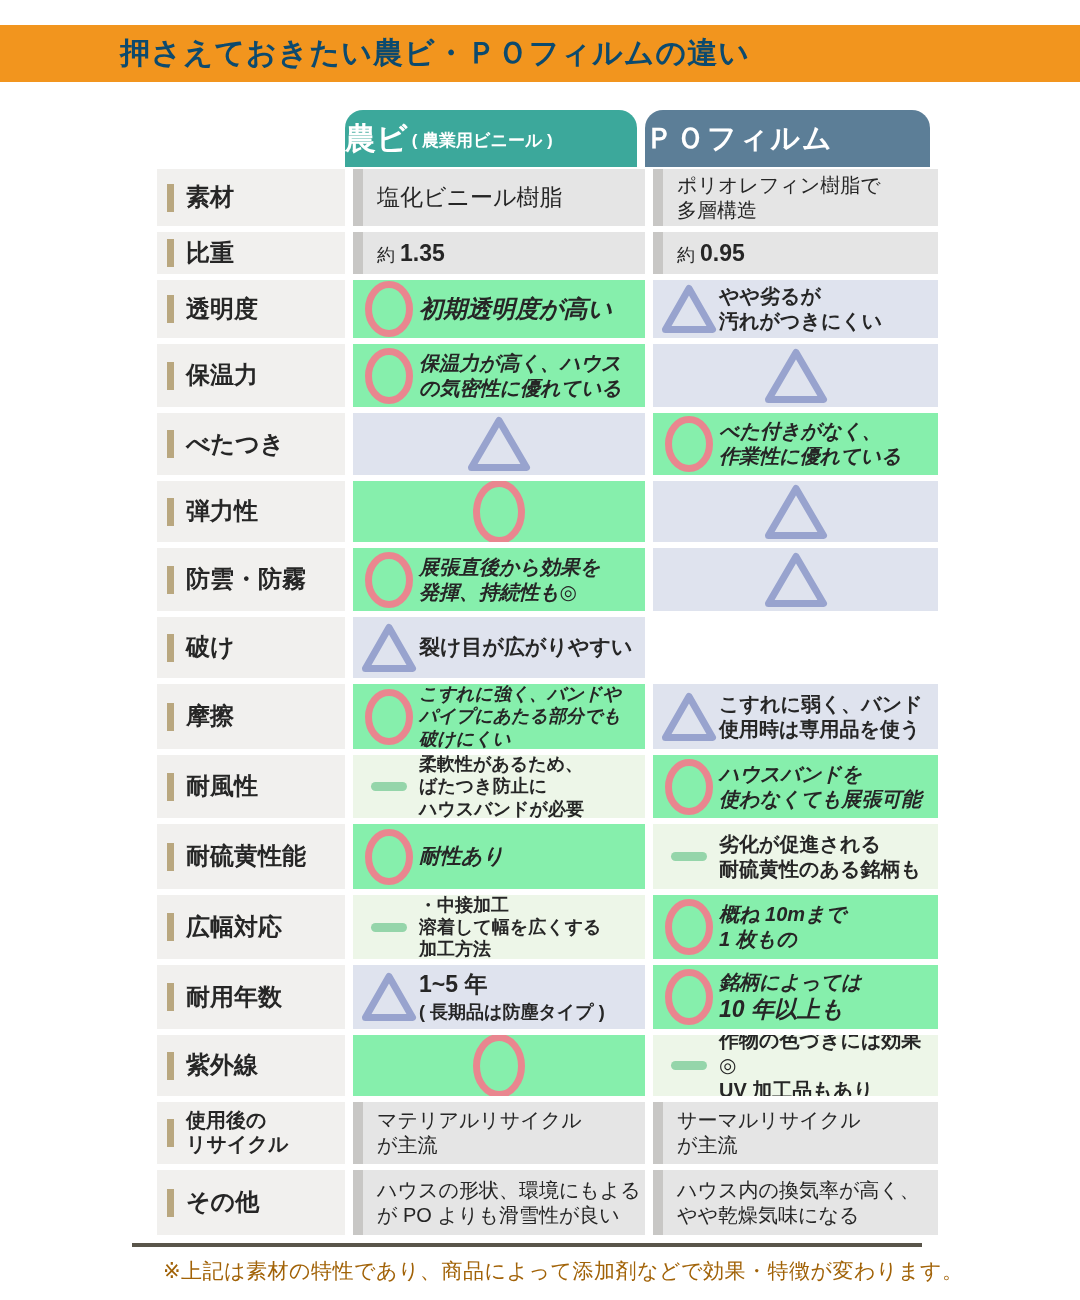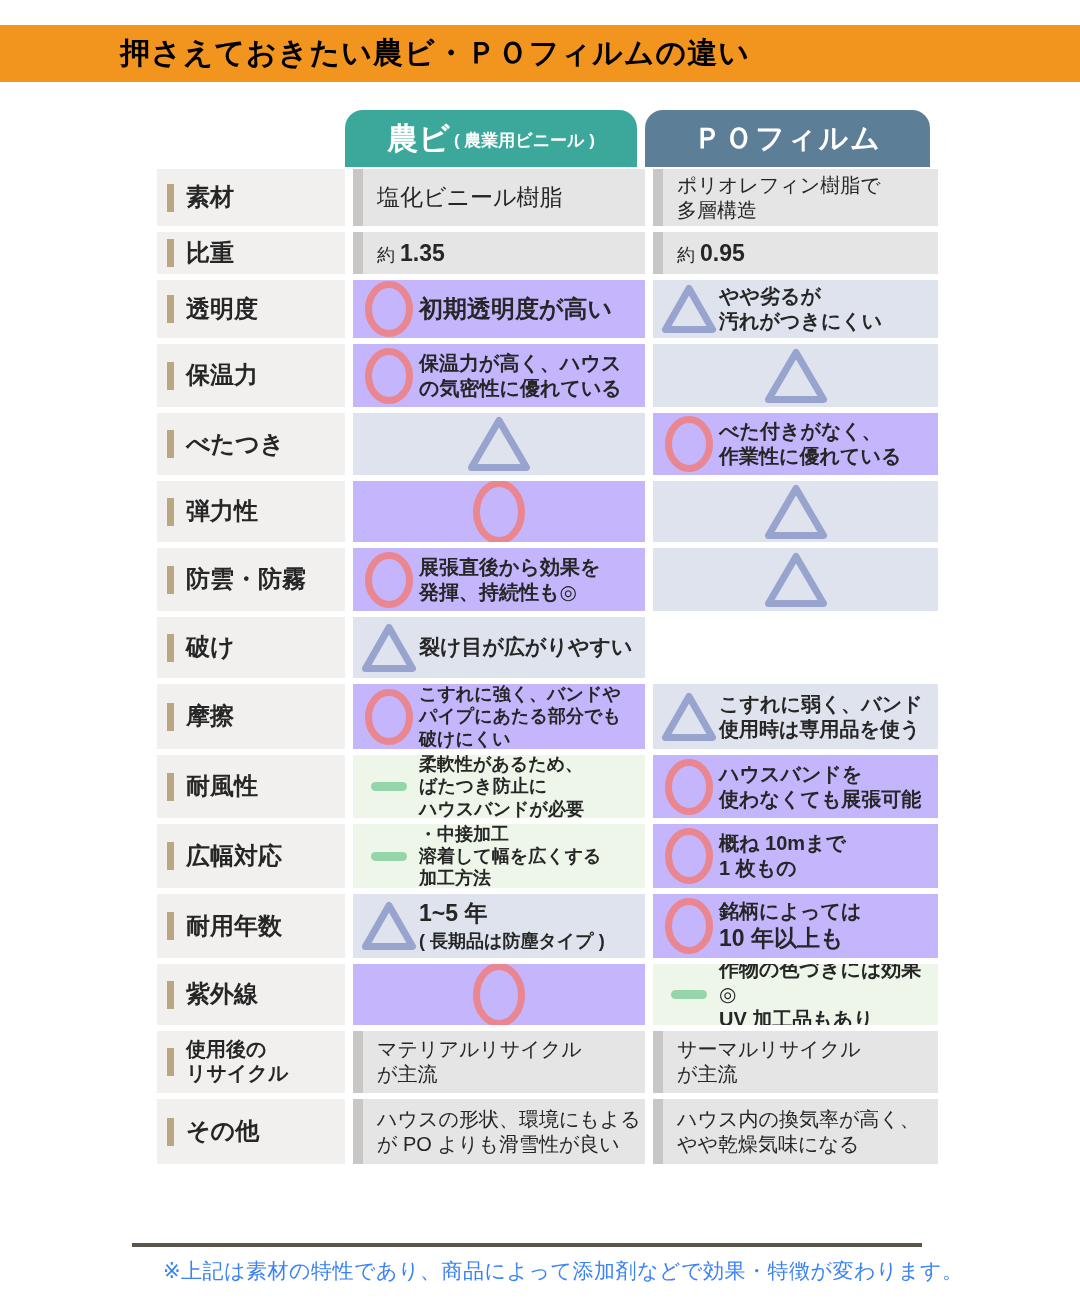--- a/index.html
+++ b/index.html
@@ -5,48 +5,48 @@
   * { margin:0; padding:0; box-sizing:border-box; }
   html,body { background:#ffffff; }
   .page {
     position:relative; width:1080px; height:1300px; background:#ffffff; overflow:hidden;
     font-family:"Liberation Sans","DejaVu Sans",sans-serif; color:#262626;
   }
 
   
   .title-bar { position:absolute; top:25px; left:0; width:1080px; height:57px;
     background:#F2951E; display:flex; align-items:center; }
-  .title-bar .title { color:#000000; font-size:30px; font-weight:700; margin-left:120px; letter-spacing:1px; }
+  .title-bar .title { color:#0c4a6e; font-size:30px; font-weight:700; margin-left:120px; letter-spacing:1px; }
 
   
   .table { position:absolute; top:110px; left:157px; width:773px; }
   .hdr-row { display:flex; gap:8px; margin-bottom:2px; }
   .hdr-spacer { width:180px; flex:none; }
   .hdr { height:57px; border-radius:18px 18px 0 0; display:flex; align-items:baseline;
-         justify-content:center; color:#ffffff; font-weight:700; }
+         color:#ffffff; font-weight:700; }
   .hdr-novi { width:292px; flex:none; background:#3CA89B; align-items:center; }
   .hdr-po   { width:285px; flex:none; background:#5C7E97; align-items:center; }
   .hdr-novi .main { font-size:31px; }
   .hdr-novi .sub  { font-size:17px; margin-left:4px; position:relative; top:2px; }
   .hdr-po .main   { font-size:29px; letter-spacing:2px; }
 
   .t-row { display:flex; gap:8px; margin-bottom:6px; }
   .cell { display:flex; align-items:center; }
 
   .label-cell { width:188px; flex:none; background:#F1F0EE; padding-left:10px; }
   .label-bar  { width:7px; height:28px; background:#B9A77F; margin-right:12px; flex:none; }
   .label-text { font-weight:700; font-size:24px; line-height:1.18; }
   .label-text.two { font-size:20px; }
 
   .vcell { overflow:hidden; }
   .col-novi { width:292px; flex:none; }
   .col-po   { width:285px; flex:none; }
 
   .kind-plain    { background:#e5e5e5; }
-  .kind-circle   { background:#c4b5fd; }
+  .kind-circle   { background:#86efac;font-style:italic; }
   .kind-triangle { background:#DFE3EE; }
   .kind-dash     { background:#EDF6E8; }
 
   .plain-bar { width:10px; align-self:stretch; background:#C8C7C5; margin-right:14px; flex:none; }
   .icon-box  { width:66px; flex:none; display:flex; justify-content:center; align-items:center; padding-left:6px; }
   .centered  { justify-content:center; }
   .centered .icon-box { width:auto; padding-left:0; }
 
   .cell-text { line-height:1.24; }
   .sym-text  { font-weight:700; }
@@ -59,21 +59,21 @@
   .p2 { font-size:20px; }   
 
   .seg-xl { font-size:23px; font-weight:700; }
   .seg-lg { font-size:24px; }
   .seg-sm { font-size:18px; }
 
   .dash-glyph { display:inline-block; width:36px; height:9px; border-radius:4.5px; background:#95D5AA; }
 
   
   .footnote-line { position:absolute; top:1243px; left:132px; width:790px; height:4px; background:#59554A; }
-  .footnote { position:absolute; top:1257px; left:163px; font-size:21px; color:#3b82f6; letter-spacing:0.5px; }
+  .footnote { position:absolute; top:1257px; left:163px; font-size:21px; color:#a16207; letter-spacing:0.5px; }
 </style>
 </head>
 <body>
 
 <div class="page">
 
   <div class="title-bar">
     <div class="title">押さえておきたい農ビ・ＰＯフィルムの違い</div>
   </div>
 
@@ -330,20 +330,47 @@
               <svg width="50" height="58" viewBox="0 0 50 58">
       <ellipse cx="25" cy="29" rx="20.5" ry="24.5" fill="none" stroke="#E9868F" stroke-width="7"></ellipse>
               </svg>
             </span>
     <div class="cell-text sym-text s2">
               <div>ハウスバンドを</div>
               <div>使わなくても展張可能</div>
             </div>
           </div>
   </div>
+        <div class="t-row" style="height:65px">
+    <div class="cell label-cell">
+      <span class="label-bar"></span>
+      <div class="label-text">
+              <div>耐硫黄性能</div>
+            </div>
+    </div>
+    <div class="cell vcell col-novi kind-circle">
+    <span class="icon-box">
+              <svg width="50" height="58" viewBox="0 0 50 58">
+      <ellipse cx="25" cy="29" rx="20.5" ry="24.5" fill="none" stroke="#E9868F" stroke-width="7"></ellipse>
+              </svg>
+            </span>
+    <div class="cell-text sym-text s1">
+              <div>耐性あり</div>
+            </div>
+          </div>
+    <div class="cell vcell col-po kind-dash">
+    <span class="icon-box">
+              <span class="dash-glyph"></span>
+            </span>
+    <div class="cell-text sym-text s2">
+              <div>劣化が促進される</div>
+              <div>耐硫黄性のある銘柄も</div>
+            </div>
+          </div>
+  </div>
         <div class="t-row" style="height:64px">
     <div class="cell label-cell">
       <span class="label-bar"></span>
       <div class="label-text">
               <div>広幅対応</div>
             </div>
     </div>
     <div class="cell vcell col-novi kind-dash">
     <span class="icon-box">
               <span class="dash-glyph"></span>

